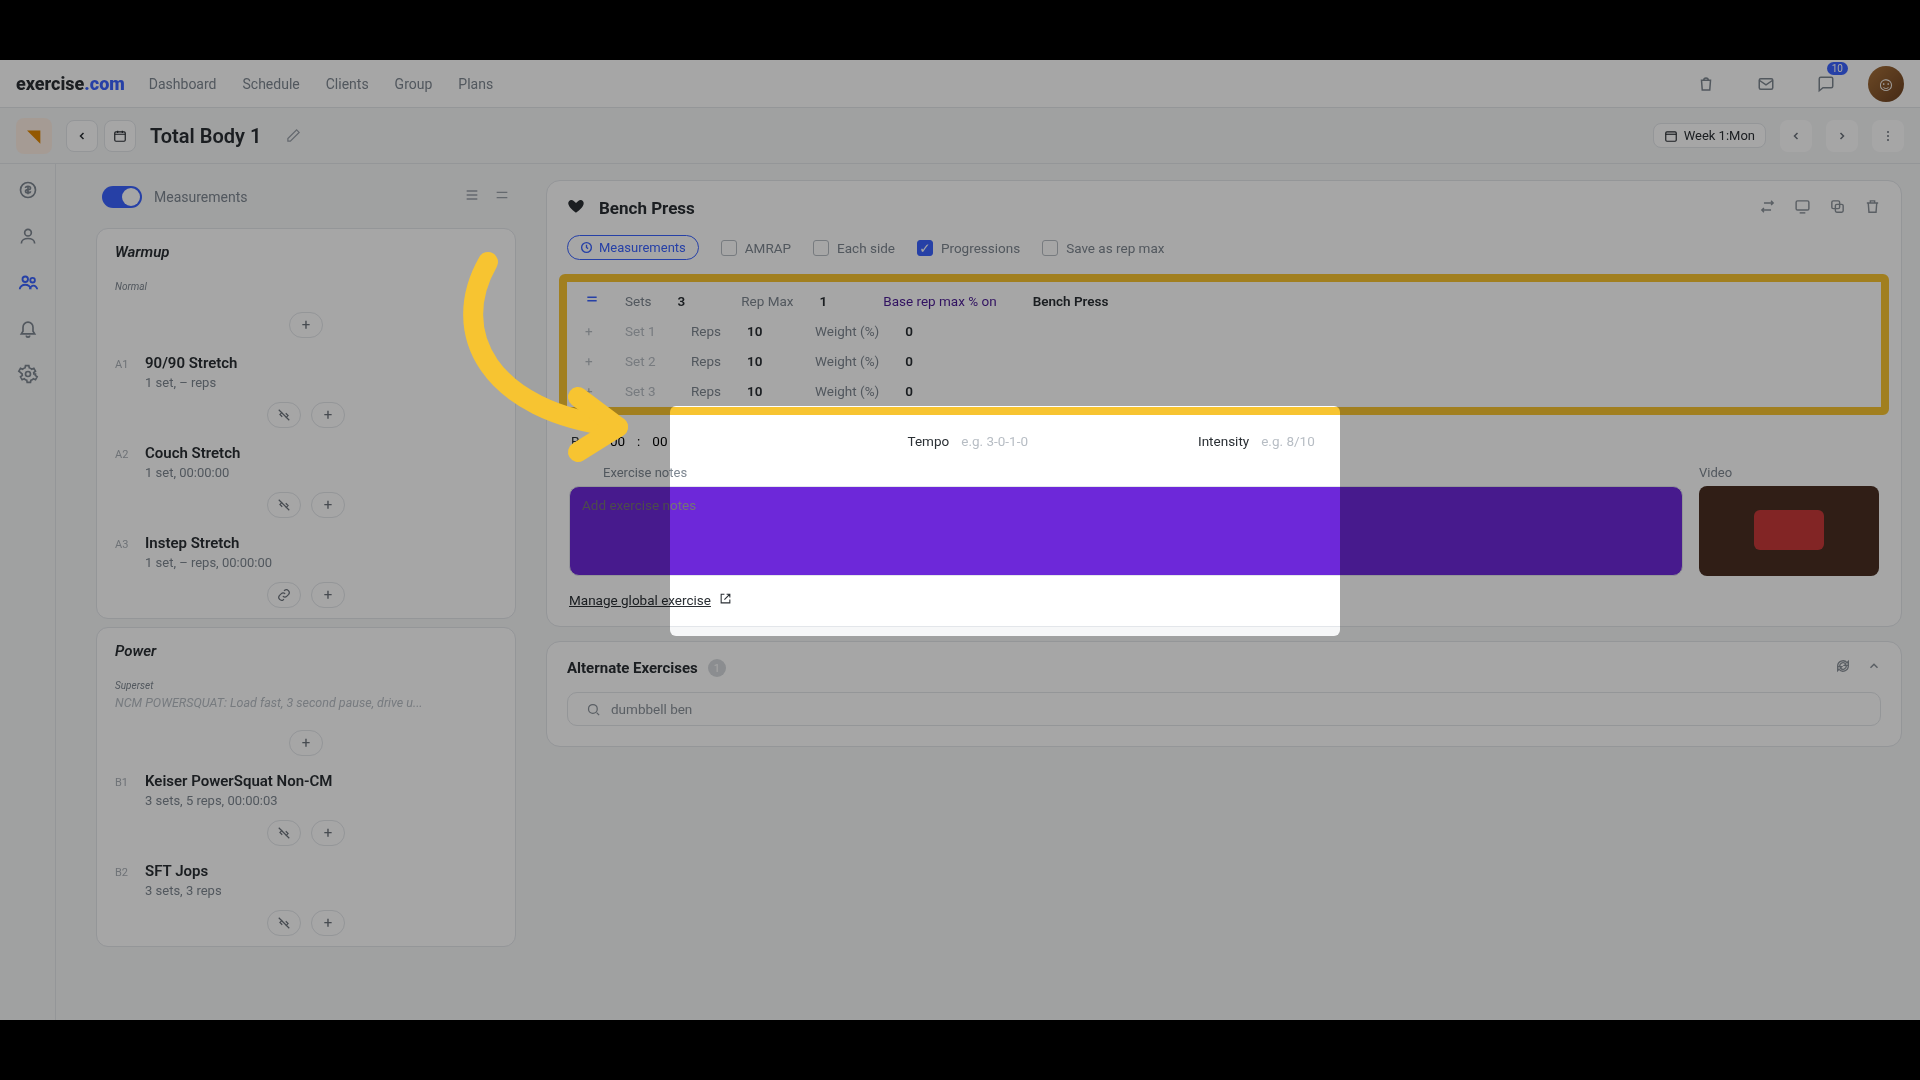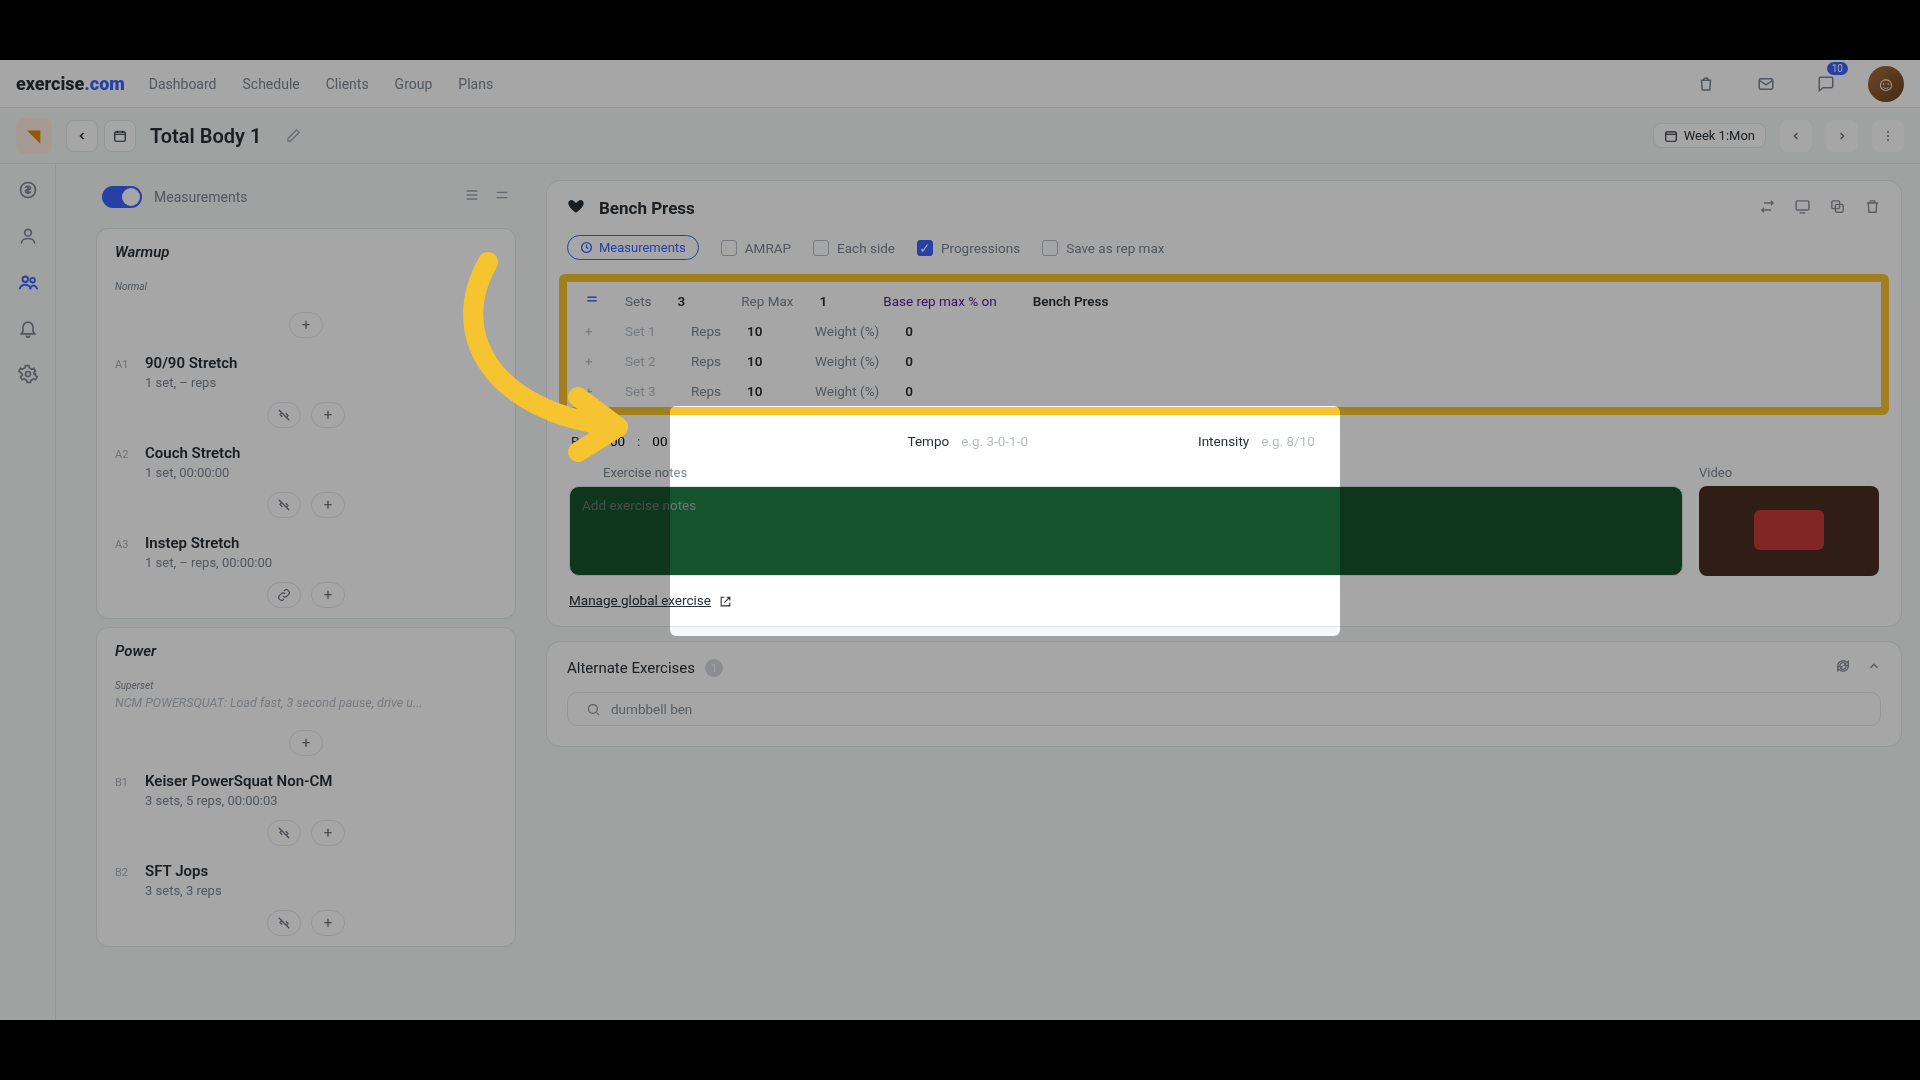--- a/index.html
+++ b/index.html
@@ -84,28 +84,28 @@
   .swlbl{color:var(--muted);margin-left:18px;}
 
   .rti{display:flex;gap:60px;padding:18px 24px 6px;}
   .rti .grp{display:flex;align-items:center;gap:12px;font-size:13.5px;}
   .rti .grp .lbl{color:var(--text);}
   .rti .grp .ph{color:#b7bdc4;}
 
   .notes-row{display:flex;gap:16px;padding:10px 22px 0;}
   .notes-col{color:var(--muted);font-size:13px;}
   .notes-area{flex:1;}
-  .ta{width:100%;height:90px;border:1px solid var(--border);border-radius:10px;padding:10px 12px;font-size:13.5px;color:#b7bdc4;resize:none;background:#14532d;}
+  .ta{width:100%;height:90px;border:1px solid var(--border);border-radius:10px;padding:10px 12px;font-size:13.5px;color:#b7bdc4;resize:none;background:#6d28d9;}
   .video-thumb{width:180px;height:90px;background:#4a2f22;border-radius:8px;display:flex;align-items:center;justify-content:center;color:#e9e9e9;font-size:11px;position:relative;overflow:hidden;}
   .video-thumb::before{content:"";position:absolute;width:70px;height:40px;background:#c83a3a;border-radius:6px;top:24px;}
-  .manage-link{display:flex;align-items:flex-end;gap:8px;padding:12px 22px 0;font-size:13.5px;color:var(--text);text-decoration:underline;}
+  .manage-link{display:flex;align-items:flex-start;gap:8px;padding:12px 22px 0;font-size:13.5px;color:var(--text);text-decoration:underline;}
 
   .alt-card{background:#fff;border:1px solid var(--border);border-radius:14px;margin-top:14px;padding:16px 20px 20px;}
   .alt-head{display:flex;align-items:center;gap:10px;}
-  .alt-head .title{font-weight:400;color:var(--text);font-size:15px;}
+  .alt-head .title{font-weight:700;color:var(--text);font-size:15px;}
   .count-badge{width:18px;height:18px;border-radius:50%;background:#d6d9dd;color:#fff;font-size:11px;display:flex;align-items:center;justify-content:center;}
   .alt-head .actions{margin-left:auto;display:flex;gap:16px;color:#8b929a;}
   .search{margin-top:14px;display:flex;align-items:center;gap:10px;color:#8b929a;font-size:13.5px;padding:8px 18px;border:1px solid var(--border);border-radius:10px;}
 
   
   .arrow{position:absolute;left:428px;top:192px;width:260px;height:220px;z-index:60;pointer-events:none;}
 
   svg{overflow:visible;}
 
   

